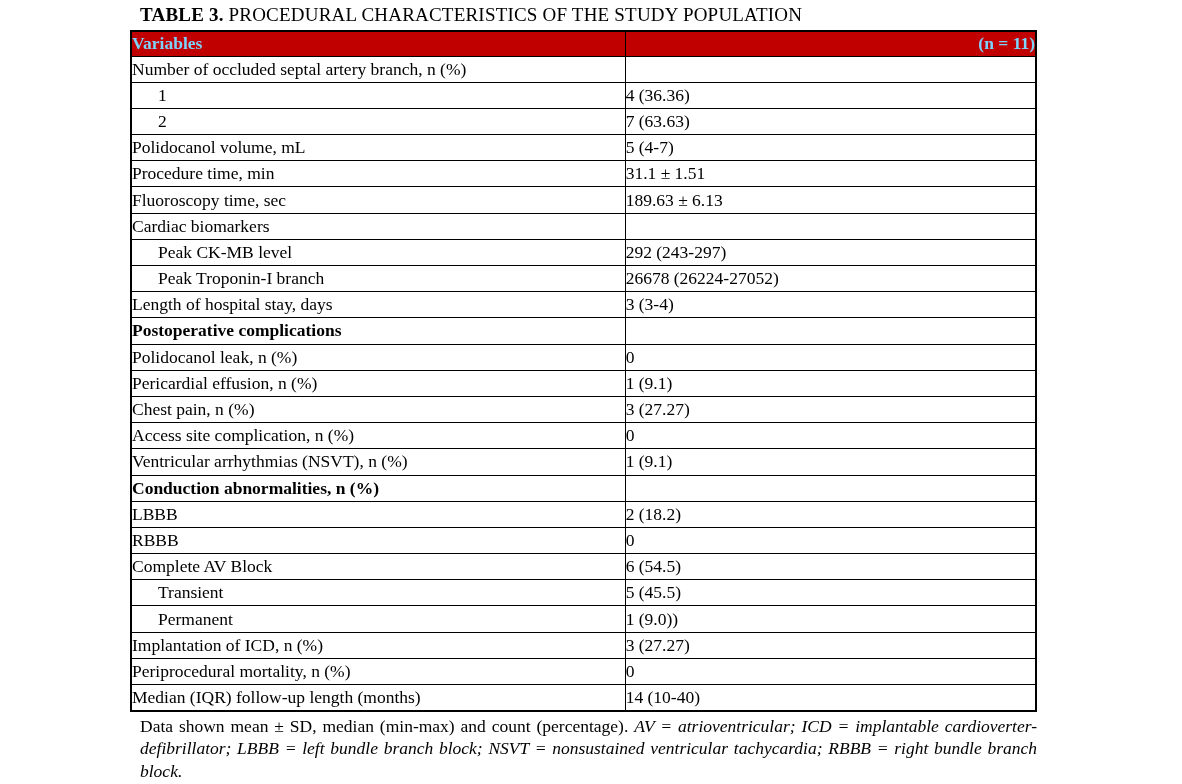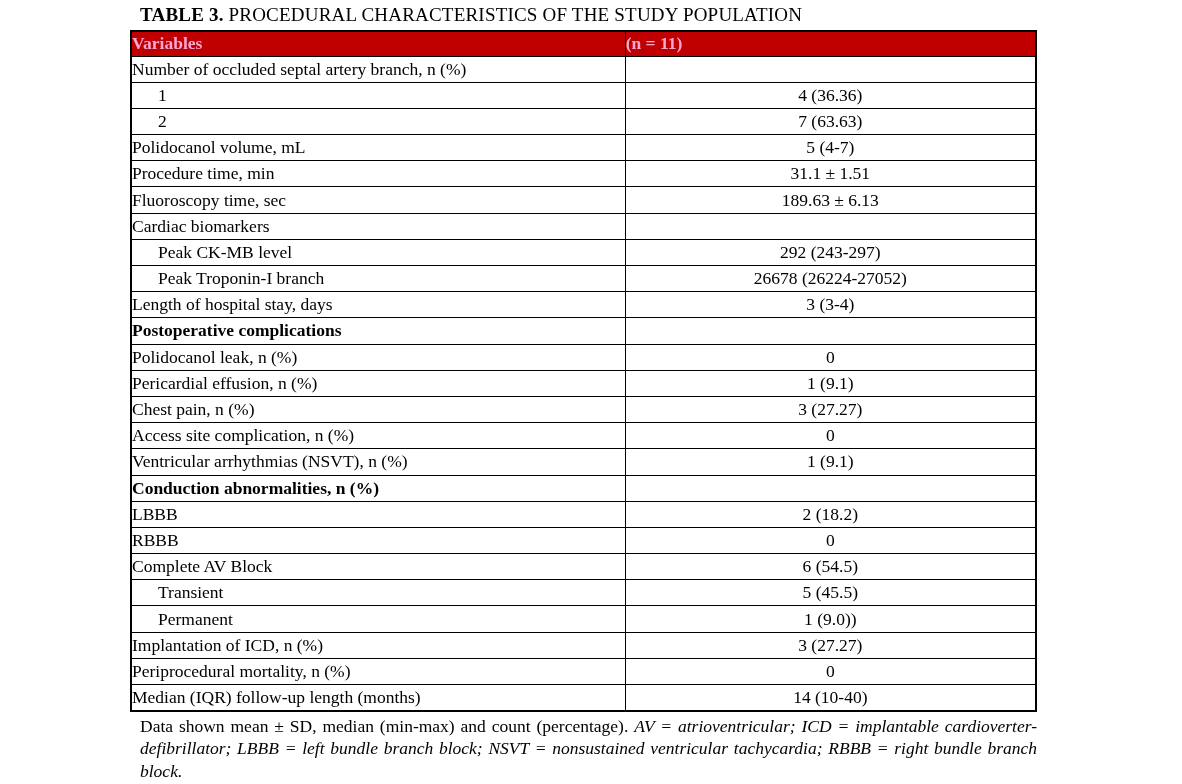--- a/index.html
+++ b/index.html
@@ -37,31 +37,31 @@
     padding: 0;
     vertical-align: middle;
     overflow: hidden;
     white-space: nowrap;
   }
   col.c-var { width: 54.6%; }
   col.c-val { width: 45.4%; }
   thead tr { height: 25px; }
   thead th {
     background: #C00000;
-    color: #f9a8d4;
+    color: #7dd3fc;
     font-weight: bold;
     border-bottom: 2px solid #000;
   }
   th.h-var { text-align: left; padding-left: 8px; }
-  th.h-val { text-align: left; }
+  th.h-val { text-align: right; }
   tbody tr { height: 26.2px; }
   td.cell-label { text-align: left; padding-left: 8px; }
   td.cell-label.indent { padding-left: 26px; }
   td.cell-label.bold { font-weight: bold; }
-  td.cell-value { text-align: center; }
+  td.cell-value { text-align: left; }
   .footnote {
     margin-top: 3px;
     padding-left: 10px;
     width: 907px;
     font-size: 17.5px;
     line-height: 22.5px;
     text-align: justify;
   }
   .footnote i { font-style: italic; }
 </style>

